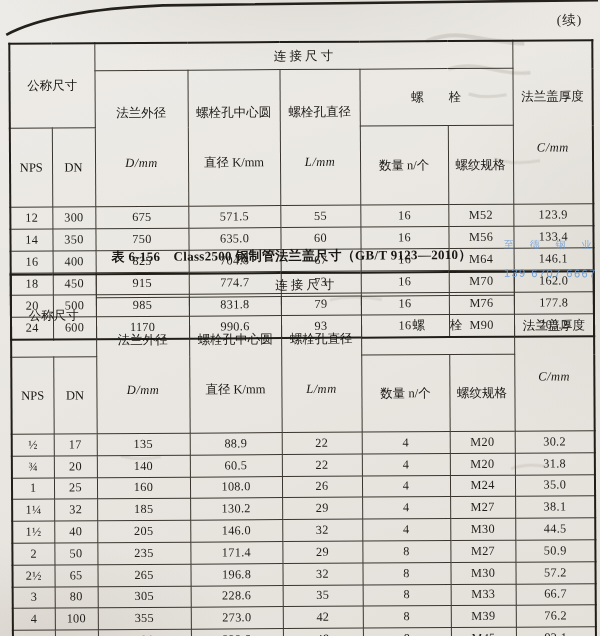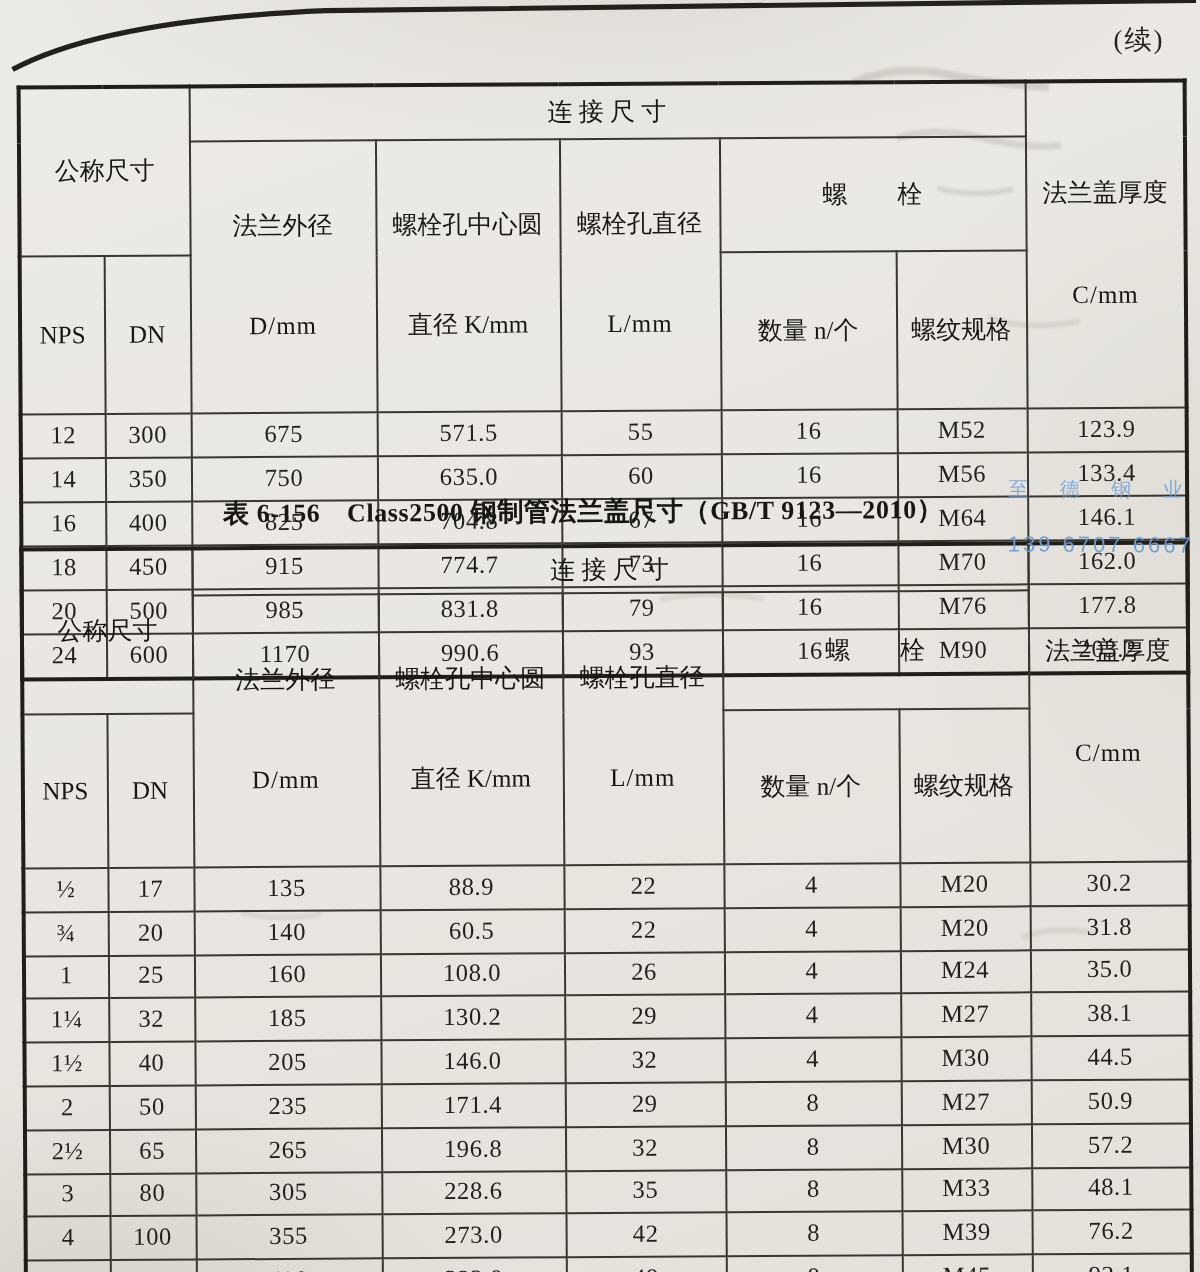--- a/index.html
+++ b/index.html
@@ -50,21 +50,21 @@
     color: #181612;
   }
   .tbl td { font-size: 12.3px; height: 21px; letter-spacing: .3px; }
   .t2 td { height: 20.8px; }
   .t1 tr.ra th { height: 26px; }
   .t1 tr.rb th { height: 20px; }
   .t1 tr.rc th { height: 28px; }
   .t2 tr.ra th { height: 22px; }
   .t2 tr.rb th { height: 19px; }
   .t2 tr.rc th { height: 25px; }
-  .var { font-family: "Liberation Serif", serif; letter-spacing: .5px; }
+  .var { font-style: italic; font-family: "Liberation Serif", serif; letter-spacing: .5px; }
   .lat { font-family: Liberation Serif, serif; }
   .caption {
     position: absolute; top: 247px; left: 0; width: 584px;
     text-align: center;
     font-weight: bold; font-size: 13px; letter-spacing: .3px;
     color: #191713;
   }
   .watermark {
     position: absolute; top: 238px; right: 2px;
     font-family: "Liberation Sans", sans-serif;
@@ -319,21 +319,21 @@
             <td>57.2</td>
           </tr>
           <tr>
             <td>3</td>
             <td>80</td>
             <td>305</td>
             <td>228.6</td>
             <td>35</td>
             <td>8</td>
             <td>M33</td>
-            <td>48.1</td>
+            <td>66.7</td>
           </tr>
           <tr>
             <td>4</td>
             <td>100</td>
             <td>355</td>
             <td>273.0</td>
             <td>42</td>
             <td>8</td>
             <td>M39</td>
             <td>76.2</td>

